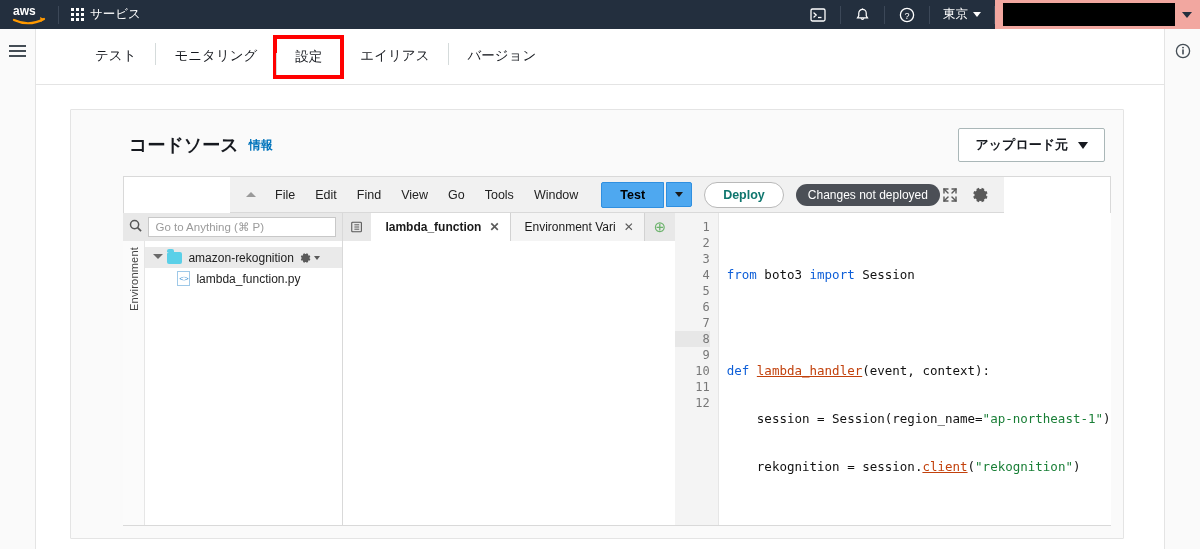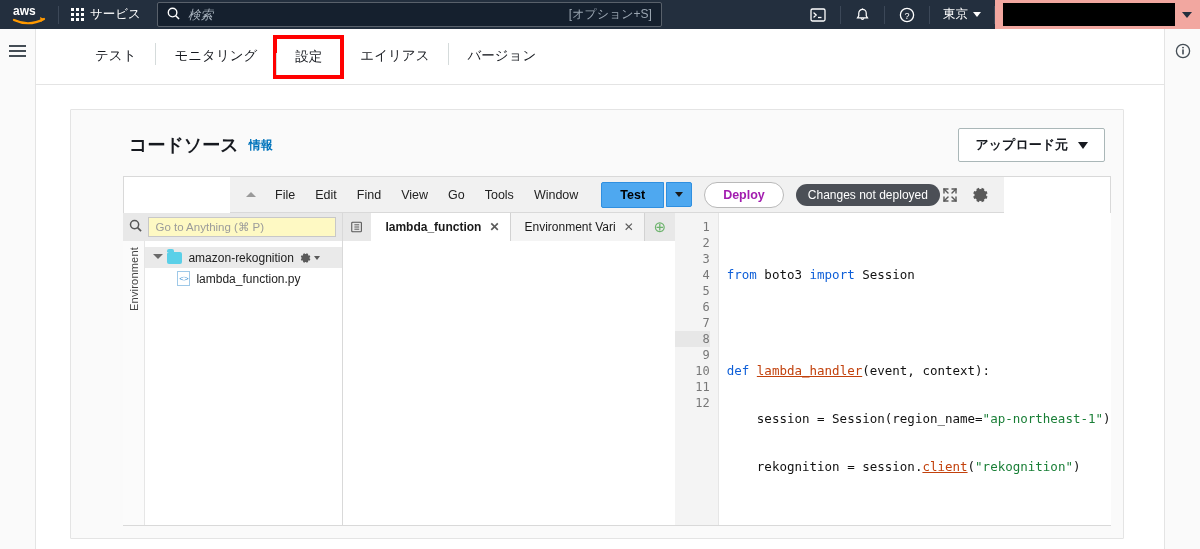--- a/index.html
+++ b/index.html
@@ -100,35 +100,35 @@
     margin-left:12px; background:#4ea8f0; border:1px solid #2f8fe0; color:#000;
     font-size:12.5px; font-weight:bold; padding:5px 18px; cursor:pointer; border-radius:2px 0 0 2px;
   }
   #test-caret {
     background:#4ea8f0; border:1px solid #2f8fe0; border-left:1px solid #2f8fe0;
     width:26px; align-self:stretch; margin:5px 0; display:flex; align-items:center;
     justify-content:center; cursor:pointer; border-radius:0 2px 2px 0;
   }
   .caret-d-black { width:0;height:0;border-left:4px solid transparent;border-right:4px solid transparent;border-top:5px solid #1a1a1a; }
   #deploy-btn {
-    margin-left:10px; background:#fff; border:1px solid #b9b9b9; color:#a21caf;
+    margin-left:10px; background:#fff; border:1px solid #b9b9b9; color:#0f766e;
     font-size:12.5px; font-weight:bold; padding:5px 18px; cursor:pointer; border-radius:13px;
   }
   #deploy-badge {
     margin-left:10px; background:#4b4f56; color:#fff; font-size:12px;
     padding:4px 12px; border-radius:11px; white-space:nowrap;
   }
   .menu-right { margin-left:auto; display:flex; align-items:center; gap:14px; padding-right:6px; }
   .icon-btn { cursor:pointer; display:flex; align-items:center; }
 
   #ide-body { flex:1; display:flex; min-height:0; }
   #ide-side { width:220px; border-right:1px solid #d9d9d9; display:flex; flex-direction:column; background:#fbfbfb; }
   #side-search { height:28px; background:#e8e8e8; display:flex; align-items:center; padding:0 6px; gap:6px; }
   #goto-input {
-    flex:1; height:20px; border:1px solid #c8c8c8; background:#fef9c3; font-size:11.5px;
+    flex:1; height:20px; border:1px solid #c8c8c8; background:#ffffff; font-size:11.5px;
     color:#8d8d8d; padding:0 6px; outline:none; font-family:"Liberation Sans", sans-serif;
   }
   #goto-input::placeholder { color:#9b9b9b; }
   #side-main { flex:1; display:flex; min-height:0; }
   #env-strip { width:22px; background:#fbfbfb; border-right:1px solid #e6e6e6; display:flex; align-items:flex-start; justify-content:center; padding-top:6px; }
   #env-label { writing-mode:vertical-rl; transform:rotate(180deg); font-size:11px; color:#444; letter-spacing:0.2px; }
   #tree { flex:1; padding-top:6px; background:#fff; }
   .tree-row { display:flex; align-items:center; height:21px; font-size:12px; color:#222; padding-left:8px; cursor:pointer; }
   .tree-row.folder { background:#eaeaea; }
   .tri { width:0;height:0;border-left:5px solid #6a6a6a;border-top:4px solid transparent;border-bottom:4px solid transparent; margin-right:4px;}
@@ -187,30 +187,20 @@
         <i></i>
         <i></i>
         <i></i>
         <i></i>
         <i></i>
         <i></i>
         <i></i>
         <i></i>
     </span>
     <span class="nav-services-label">サービス</span>
-  </div>
-  <div class="search-wrap">
-    <span class="mag">
-      <svg width="13" height="13" viewBox="0 0 14 14">
-          <circle cx="6" cy="6" r="4.6" stroke="#fff" stroke-width="1.5" fill="none"></circle>
-          <line x1="9.4" y1="9.4" x2="13" y2="13" stroke="#fff" stroke-width="1.6"></line>
-        </svg>
-    </span>
-    <input class="search-input" value="" placeholder="検索" style="">
-    <span class="search-shortcut">[オプション+S]</span>
   </div>
   <div class="nav-right">
     <div class="nav-btn">
       <svg width="16" height="16" viewBox="0 0 16 16">
           <rect x="1" y="2" width="14" height="12" rx="1.5" stroke="#fff" stroke-width="1.3" fill="none"></rect>
           <path d="M4 6 l2.2 2 -2.2 2" stroke="#fff" stroke-width="1.3" fill="none" stroke-linecap="round"></path>
           <line x1="8" y1="10.5" x2="11.5" y2="10.5" stroke="#fff" stroke-width="1.3"></line>
         </svg>
     </div>
     <div class="nav-sep"></div>

